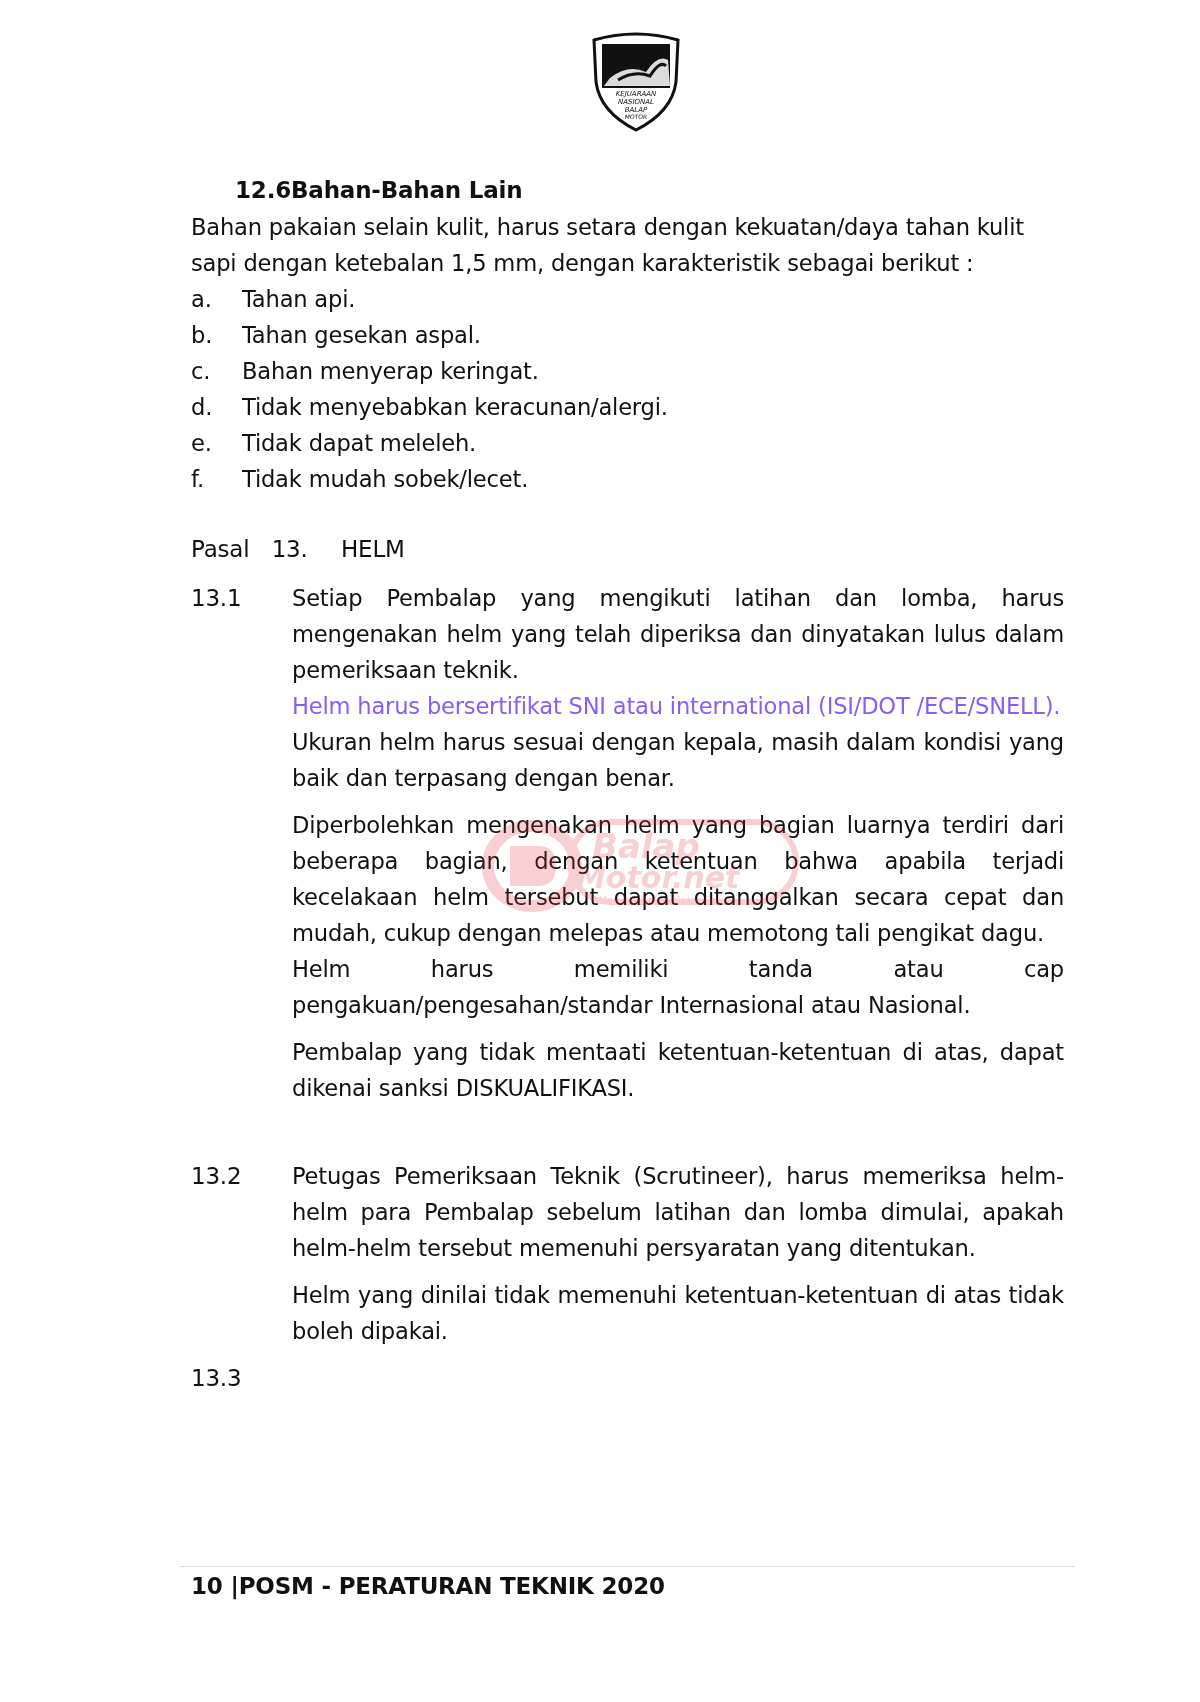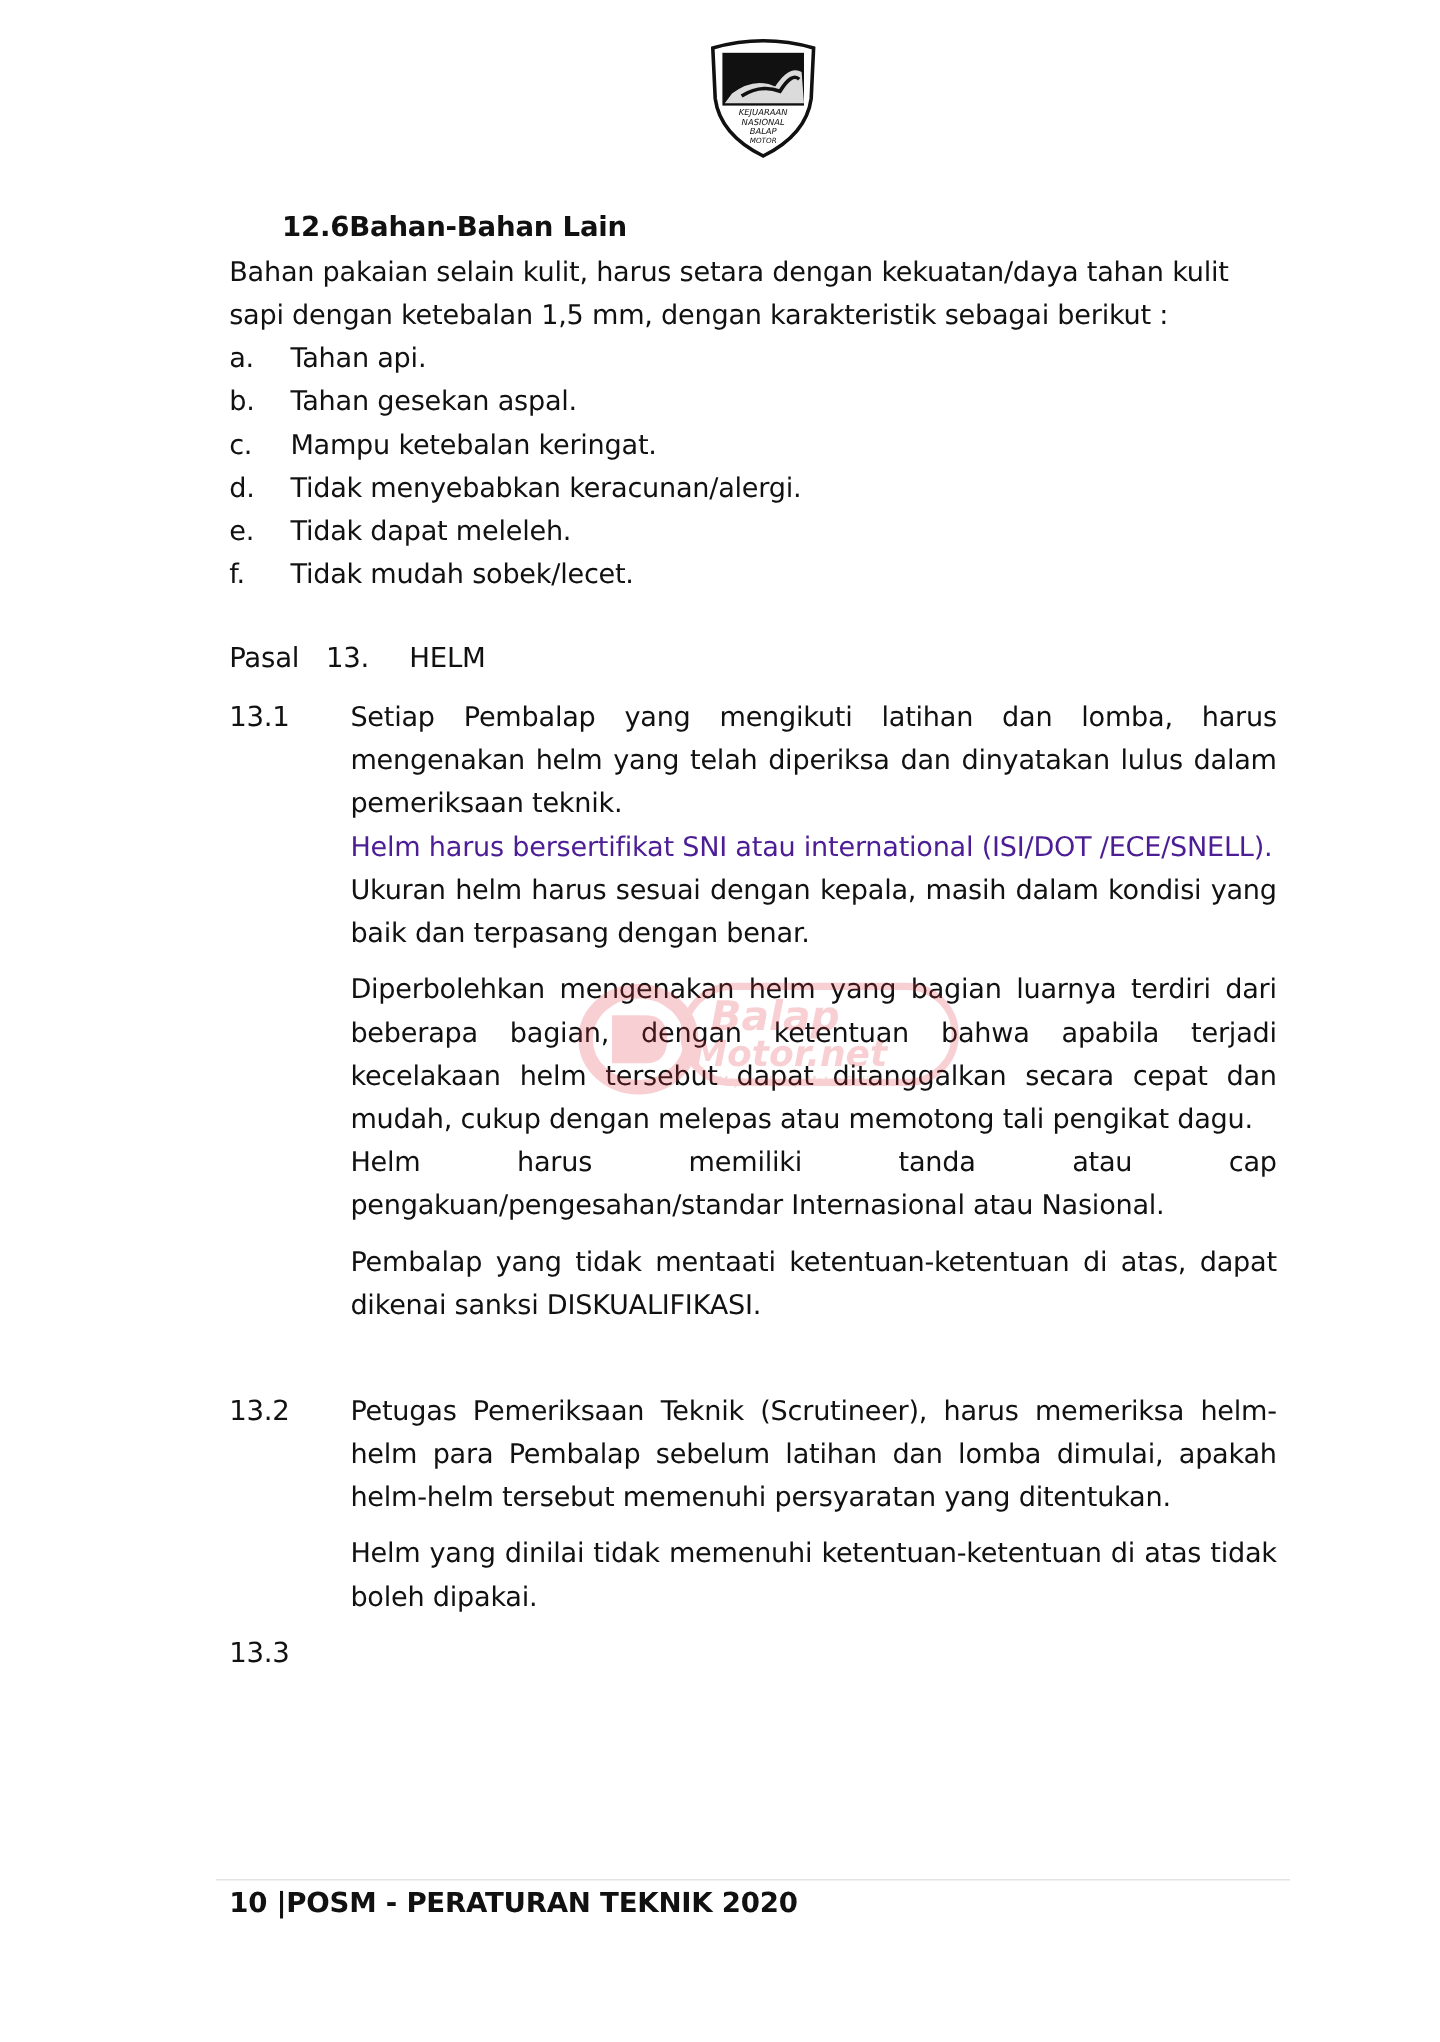--- a/index.html
+++ b/index.html
@@ -24,21 +24,21 @@
   .list li { display: flex; }
   .list .marker { width: 51px; flex: none; }
 
   .heading-13 { position: absolute; left: 163px; top: 531px; font-size: 23px; font-weight: normal; word-spacing: 4px; }
 
   .section { position: absolute; left: 163px; width: 873px; }
   .section .num { position: absolute; left: 0; top: 0; font-weight: normal; font-size: 23px; }
   .section .body { margin-left: 101px; }
   .section p { margin: 0; text-align: justify; }
   .section p.gap { margin-top: 11px; }
-  .red { color: #4c1d95; }
+  .red { color: #8b5cf6; }
 
   .sec-131 { top: 580px; }
   .sec-132 { top: 1158px; }
   .sec-133 { top: 1360px; }
 
   .footer-rule { position: absolute; left: 152px; top: 1566px; width: 895px; height: 1px; background: #dcdcdc; }
   .footer { position: absolute; left: 163px; top: 1573px; font-size: 23px; font-weight: bold; letter-spacing: -0.2px; }
 </style>
 </head>
 <body>
@@ -65,21 +65,21 @@
     <li>
         <span class="marker">a.</span>
         <span>Tahan api.</span>
       </li>
     <li>
         <span class="marker">b.</span>
         <span>Tahan gesekan aspal.</span>
       </li>
     <li>
         <span class="marker">c.</span>
-        <span>Mampu ketebalan keringat.</span>
+        <span>Bahan menyerap keringat.</span>
       </li>
     <li>
         <span class="marker">d.</span>
         <span>Tidak menyebabkan keracunan/alergi.</span>
       </li>
     <li>
         <span class="marker">e.</span>
         <span>Tidak dapat meleleh.</span>
       </li>
     <li>

